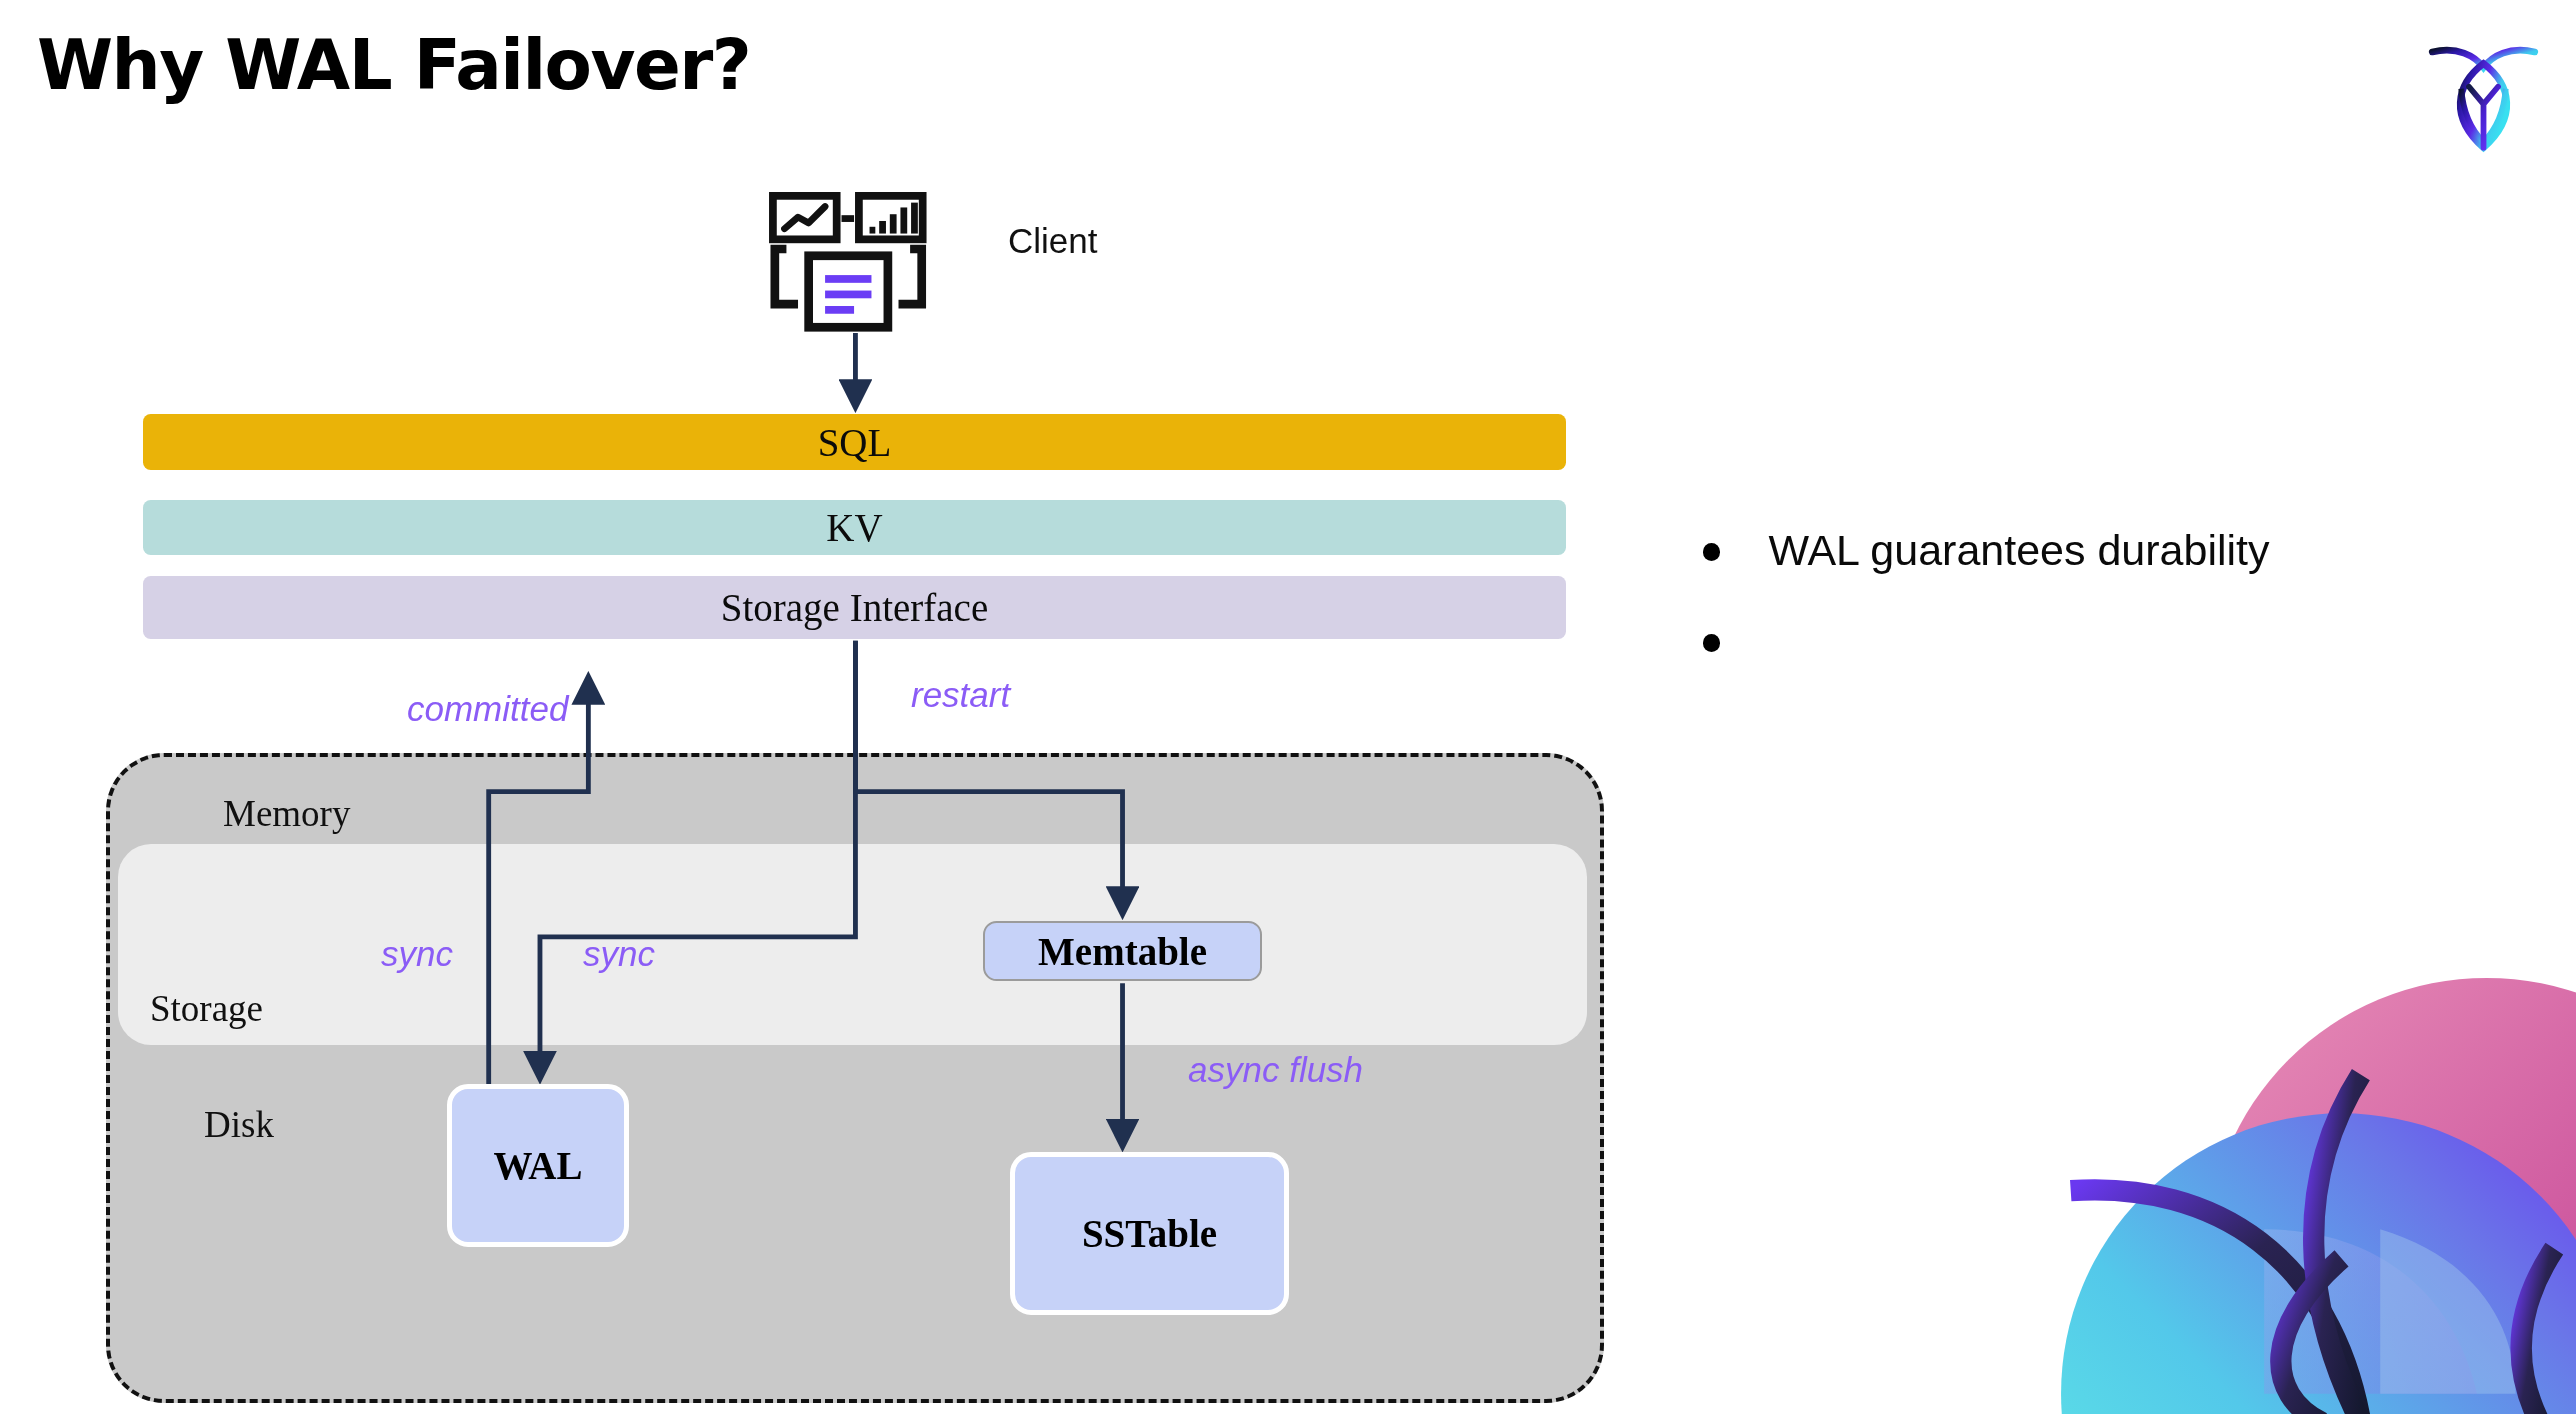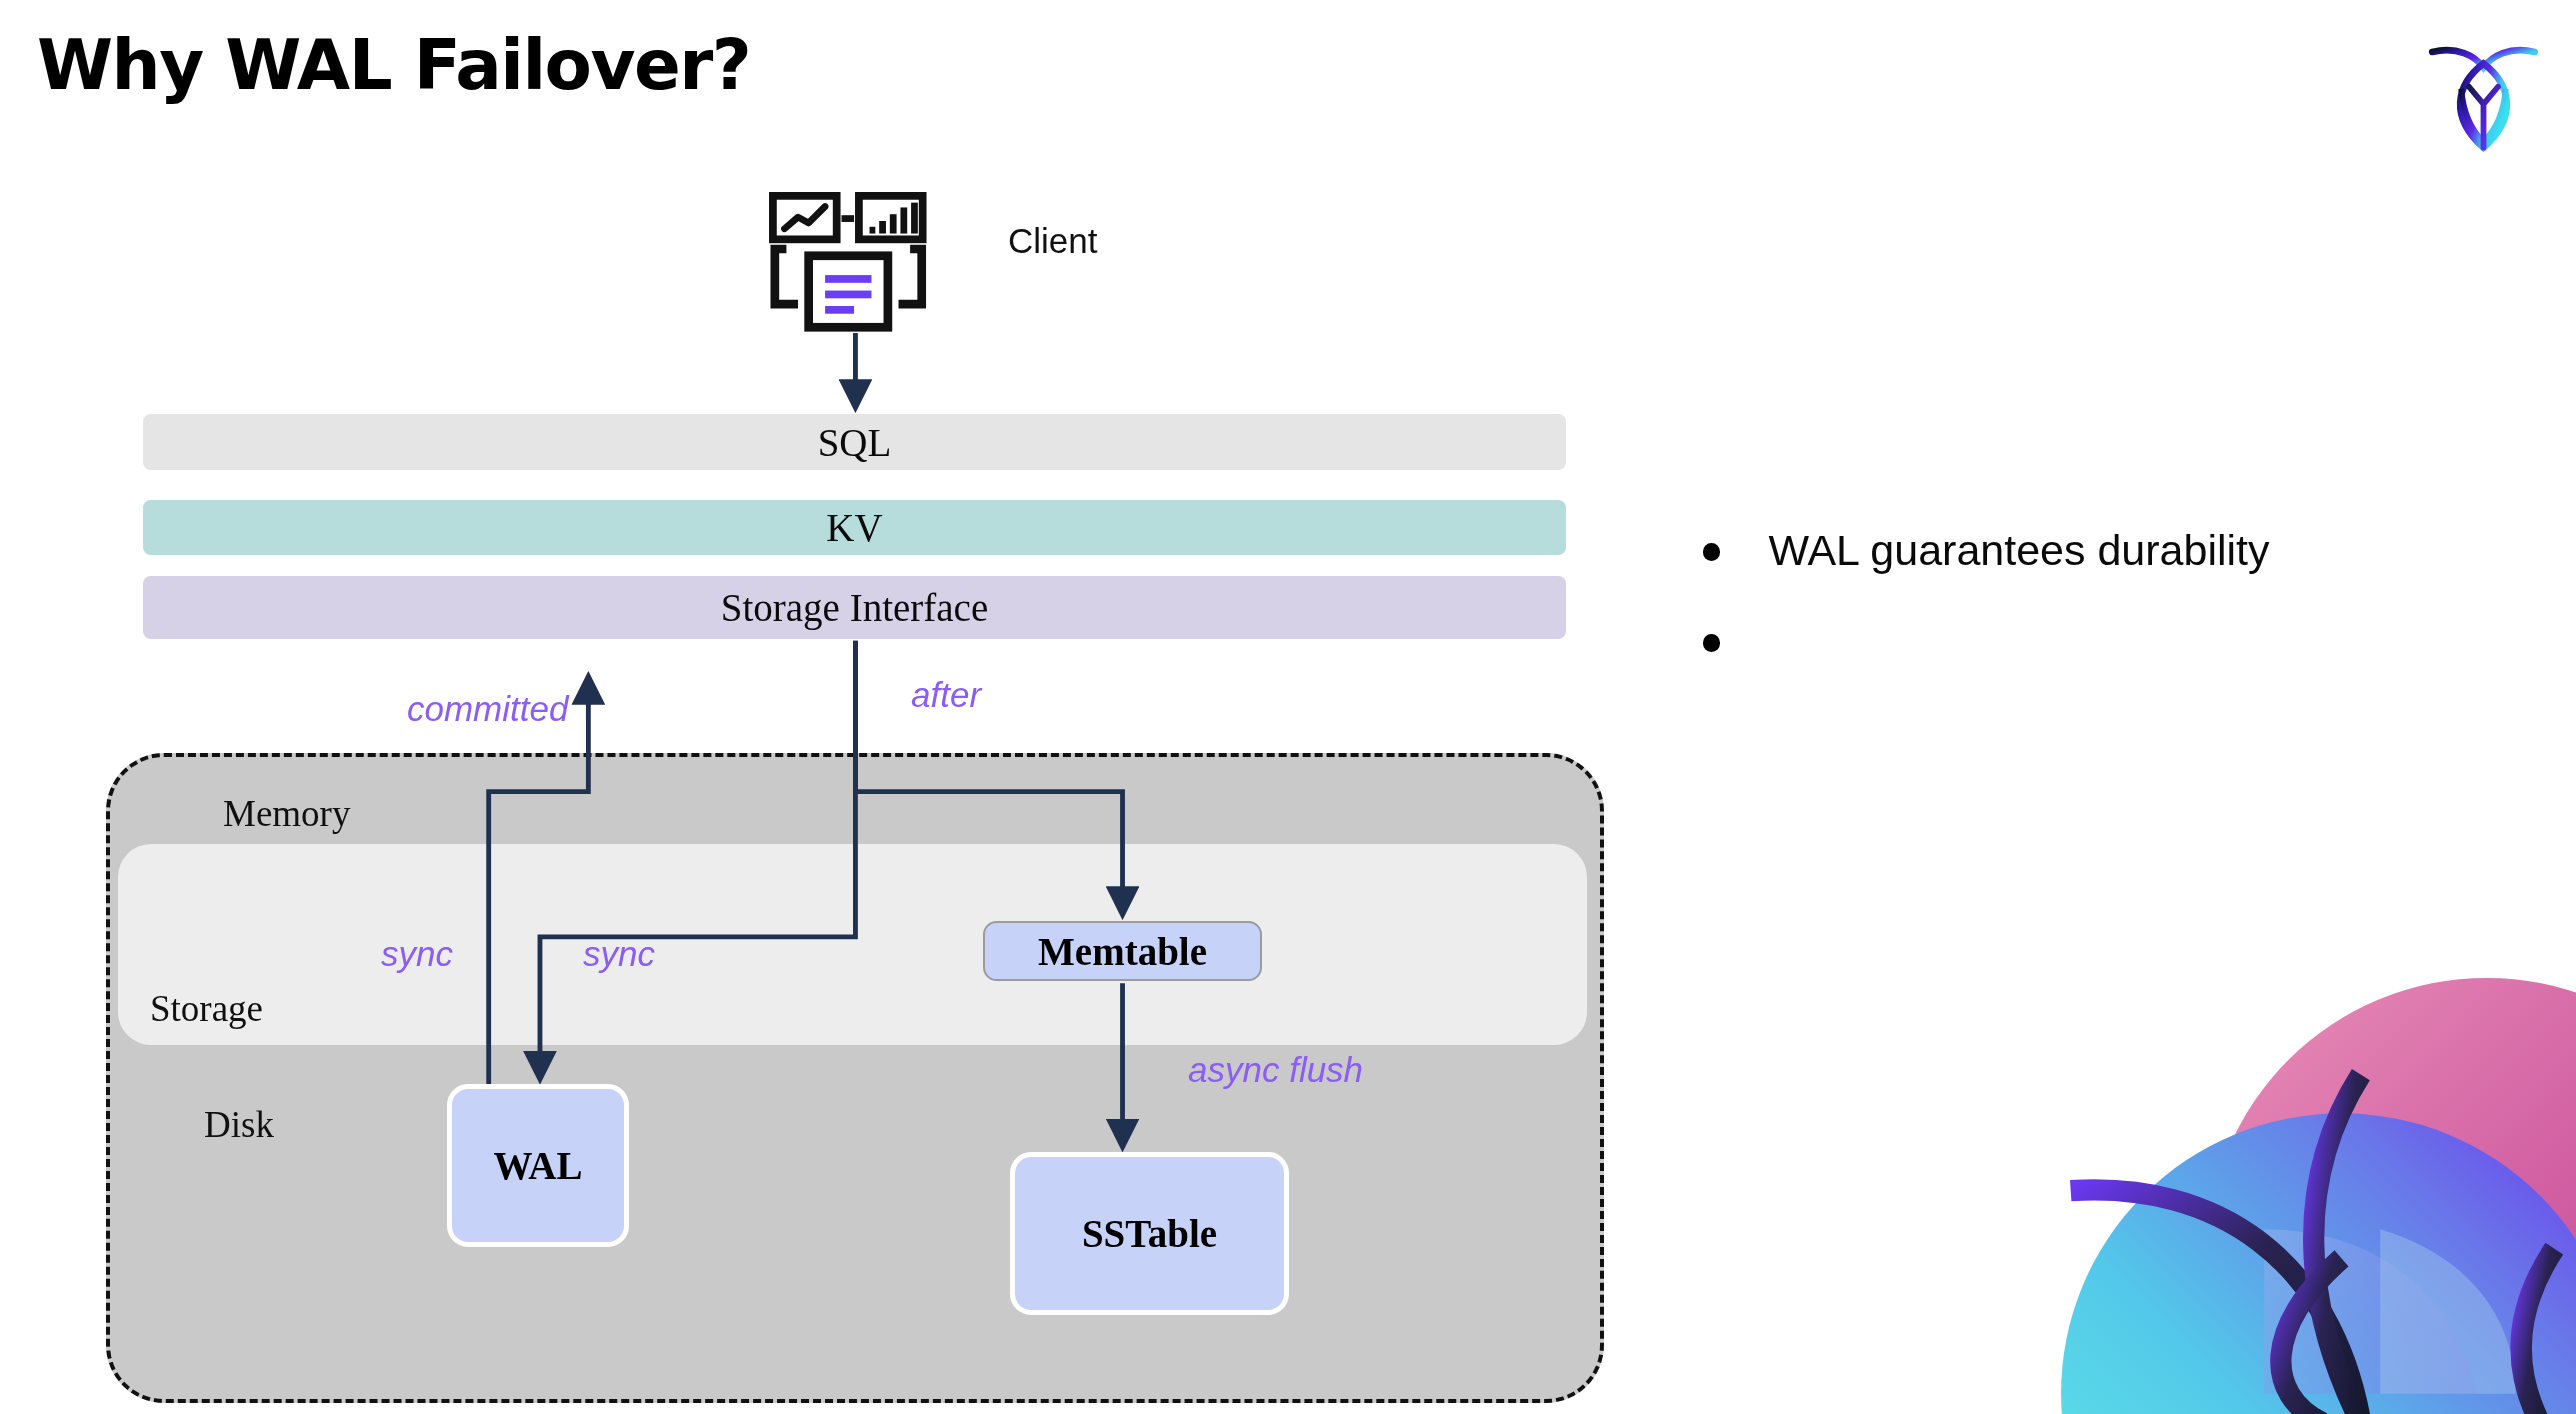--- a/index.html
+++ b/index.html
@@ -28,21 +28,21 @@
     position:absolute;left:1008px;top:221px;
     font-size:35px;color:#111;font-family:"Liberation Sans",sans-serif;white-space:nowrap;
   }
 
   
   .layer{
     position:absolute;left:143px;width:1423px;border-radius:7.7px;
     display:flex;align-items:center;justify-content:center;
     font-family:"Liberation Serif",serif;font-size:39px;color:#0b0b0b;
   }
-  #layer-sql{top:414px;height:56px;background:#e5e5e5;}
+  #layer-sql{top:414px;height:56px;background:#eab308;}
   #layer-kv{top:500px;height:55px;background:#b6dcdb;}
   #layer-storage{top:576px;height:63px;background:#d6d1e6;}
 
   
   #pebble-box{
     position:absolute;left:106px;top:753px;width:1498px;height:650px;
     border:4.8px dashed #111;border-radius:58px;background:#c9c9c9;box-sizing:border-box;
   }
   #pebble-label{
     position:absolute;left:223px;top:792px;
@@ -236,21 +236,21 @@
 
       <path d="M884 662 L884 818 L1160 818 L1160 942" marker-end="url(#ah)"></path>
 
       <path d="M884 662 L884 968 L558 968 L558 1112" marker-end="url(#ah)"></path>
 
       <path d="M1160 1016 L1160 1182" marker-end="url(#ah)"></path>
     </g>
   </svg>
 
   <div class="edge-label" id="lbl-committed">committed</div>
-  <div class="edge-label" id="lbl-commit">after</div>
+  <div class="edge-label" id="lbl-commit">restart</div>
   <div class="edge-label" id="lbl-sync-1">sync</div>
   <div class="edge-label" id="lbl-sync-2">sync</div>
   <div class="edge-label" id="lbl-asyncflush">async flush</div>
 
   <div class="node" id="node-memtable">
     <span>Memtable</span>
   </div>
   <div class="node" id="node-wal">
     <span>WAL</span>
   </div>

